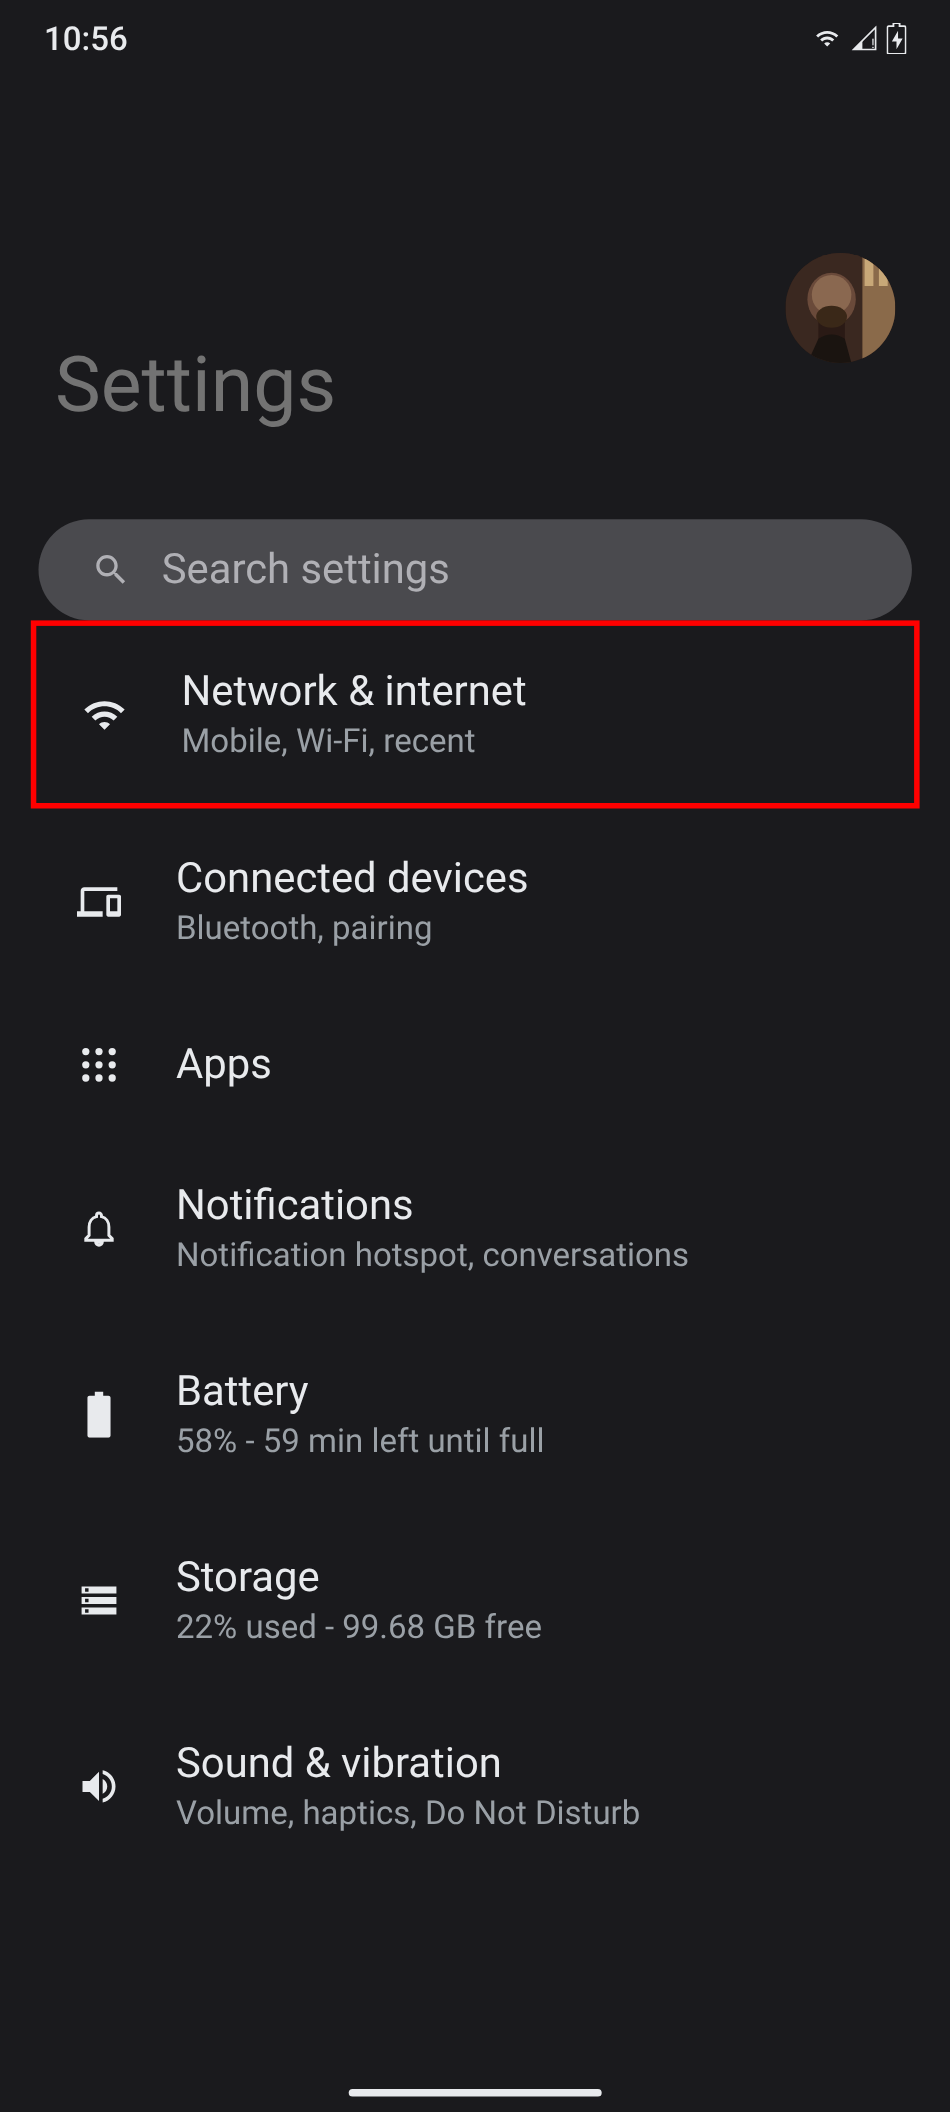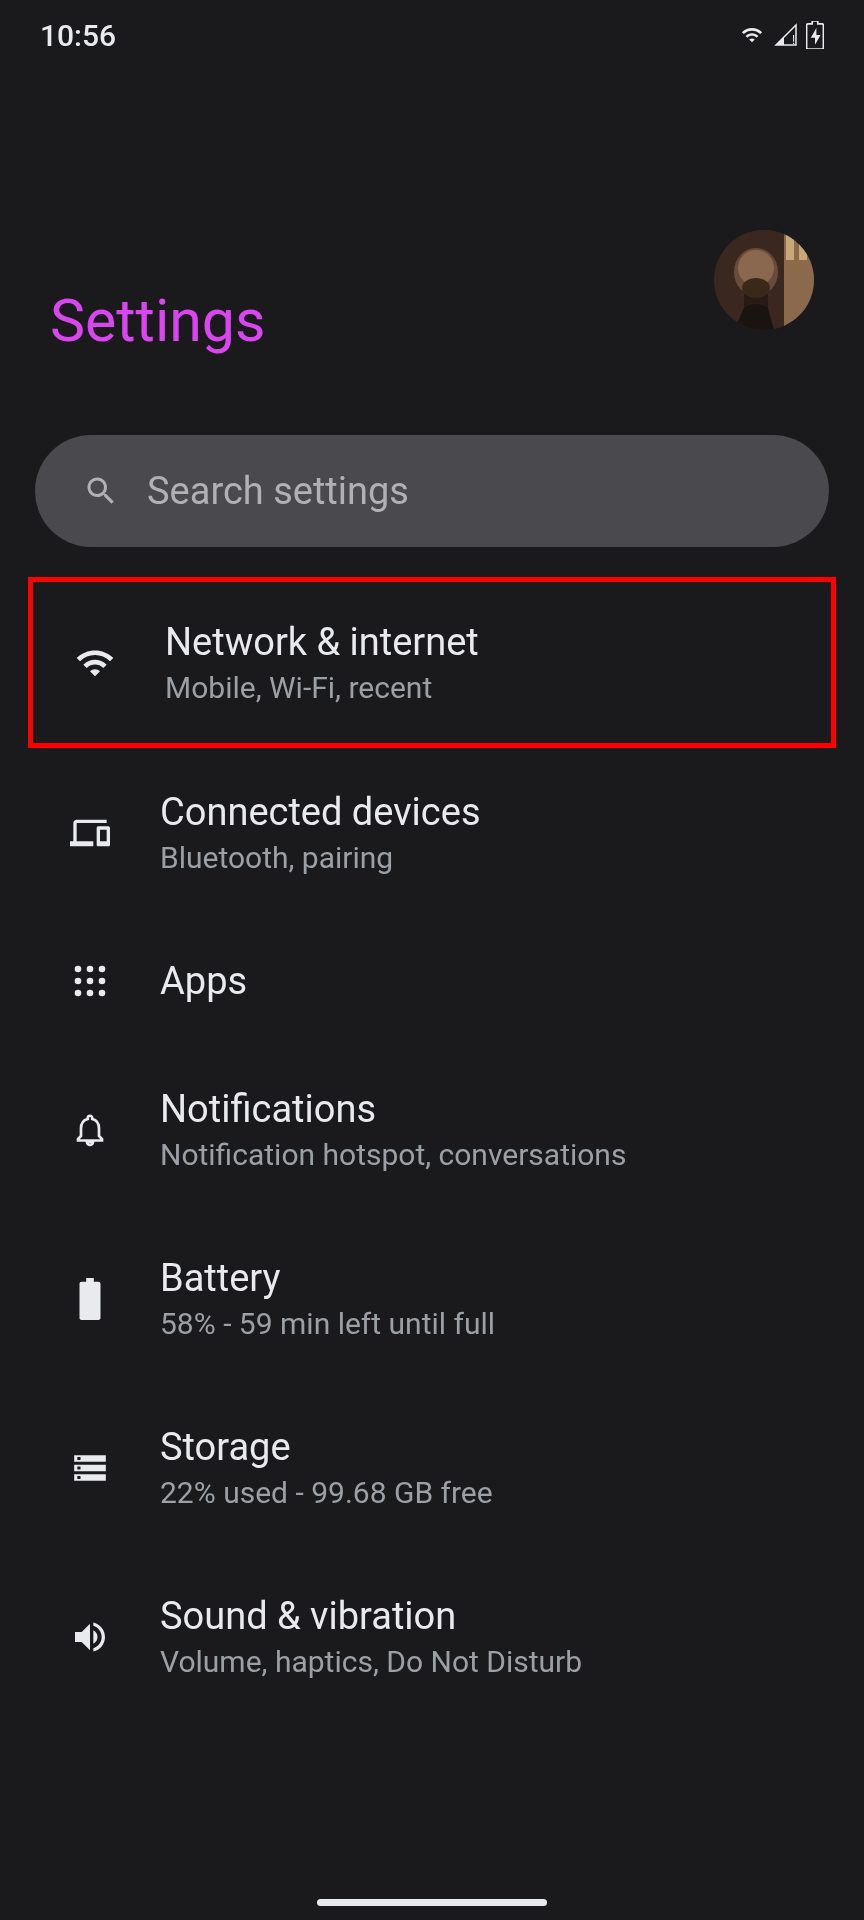--- a/index.html
+++ b/index.html
@@ -53,49 +53,48 @@
       overflow: hidden;
       display: flex;
       align-items: center;
       justify-content: center;
     }
     .avatar svg {
       width: 100%;
       height: 100%;
     }
     .page-title {
-      font-size: 59px;
-      font-weight: 400;
-      color: #d946ef;
-      margin-top: 76px;
+      font-size: 70px;
+      font-weight: 400;
+      color: #737373;
+      margin-top: 100px;
     }
     .search-container {
       margin: 40px 35px 0 35px;
     }
     .search-bar {
       background: #4a4a4e;
       border-radius: 60px;
-      height: 112px;
+      height: 92px;
       display: flex;
       align-items: center;
       padding: 0 48px;
       gap: 28px;
     }
     .search-icon {
       width: 36px;
       height: 36px;
       flex-shrink: 0;
     }
     .search-placeholder {
       font-size: 38px;
       color: #b0b0b5;
       font-weight: 400;
     }
     .settings-list {
-      margin-top: 30px;
     }
     .settings-item {
       display: flex;
       align-items: center;
       padding: 42px 51px 42px 70px;
       gap: 50px;
       position: relative;
     }
     .settings-item.highlighted {
       border: 5px solid #ff0000;

